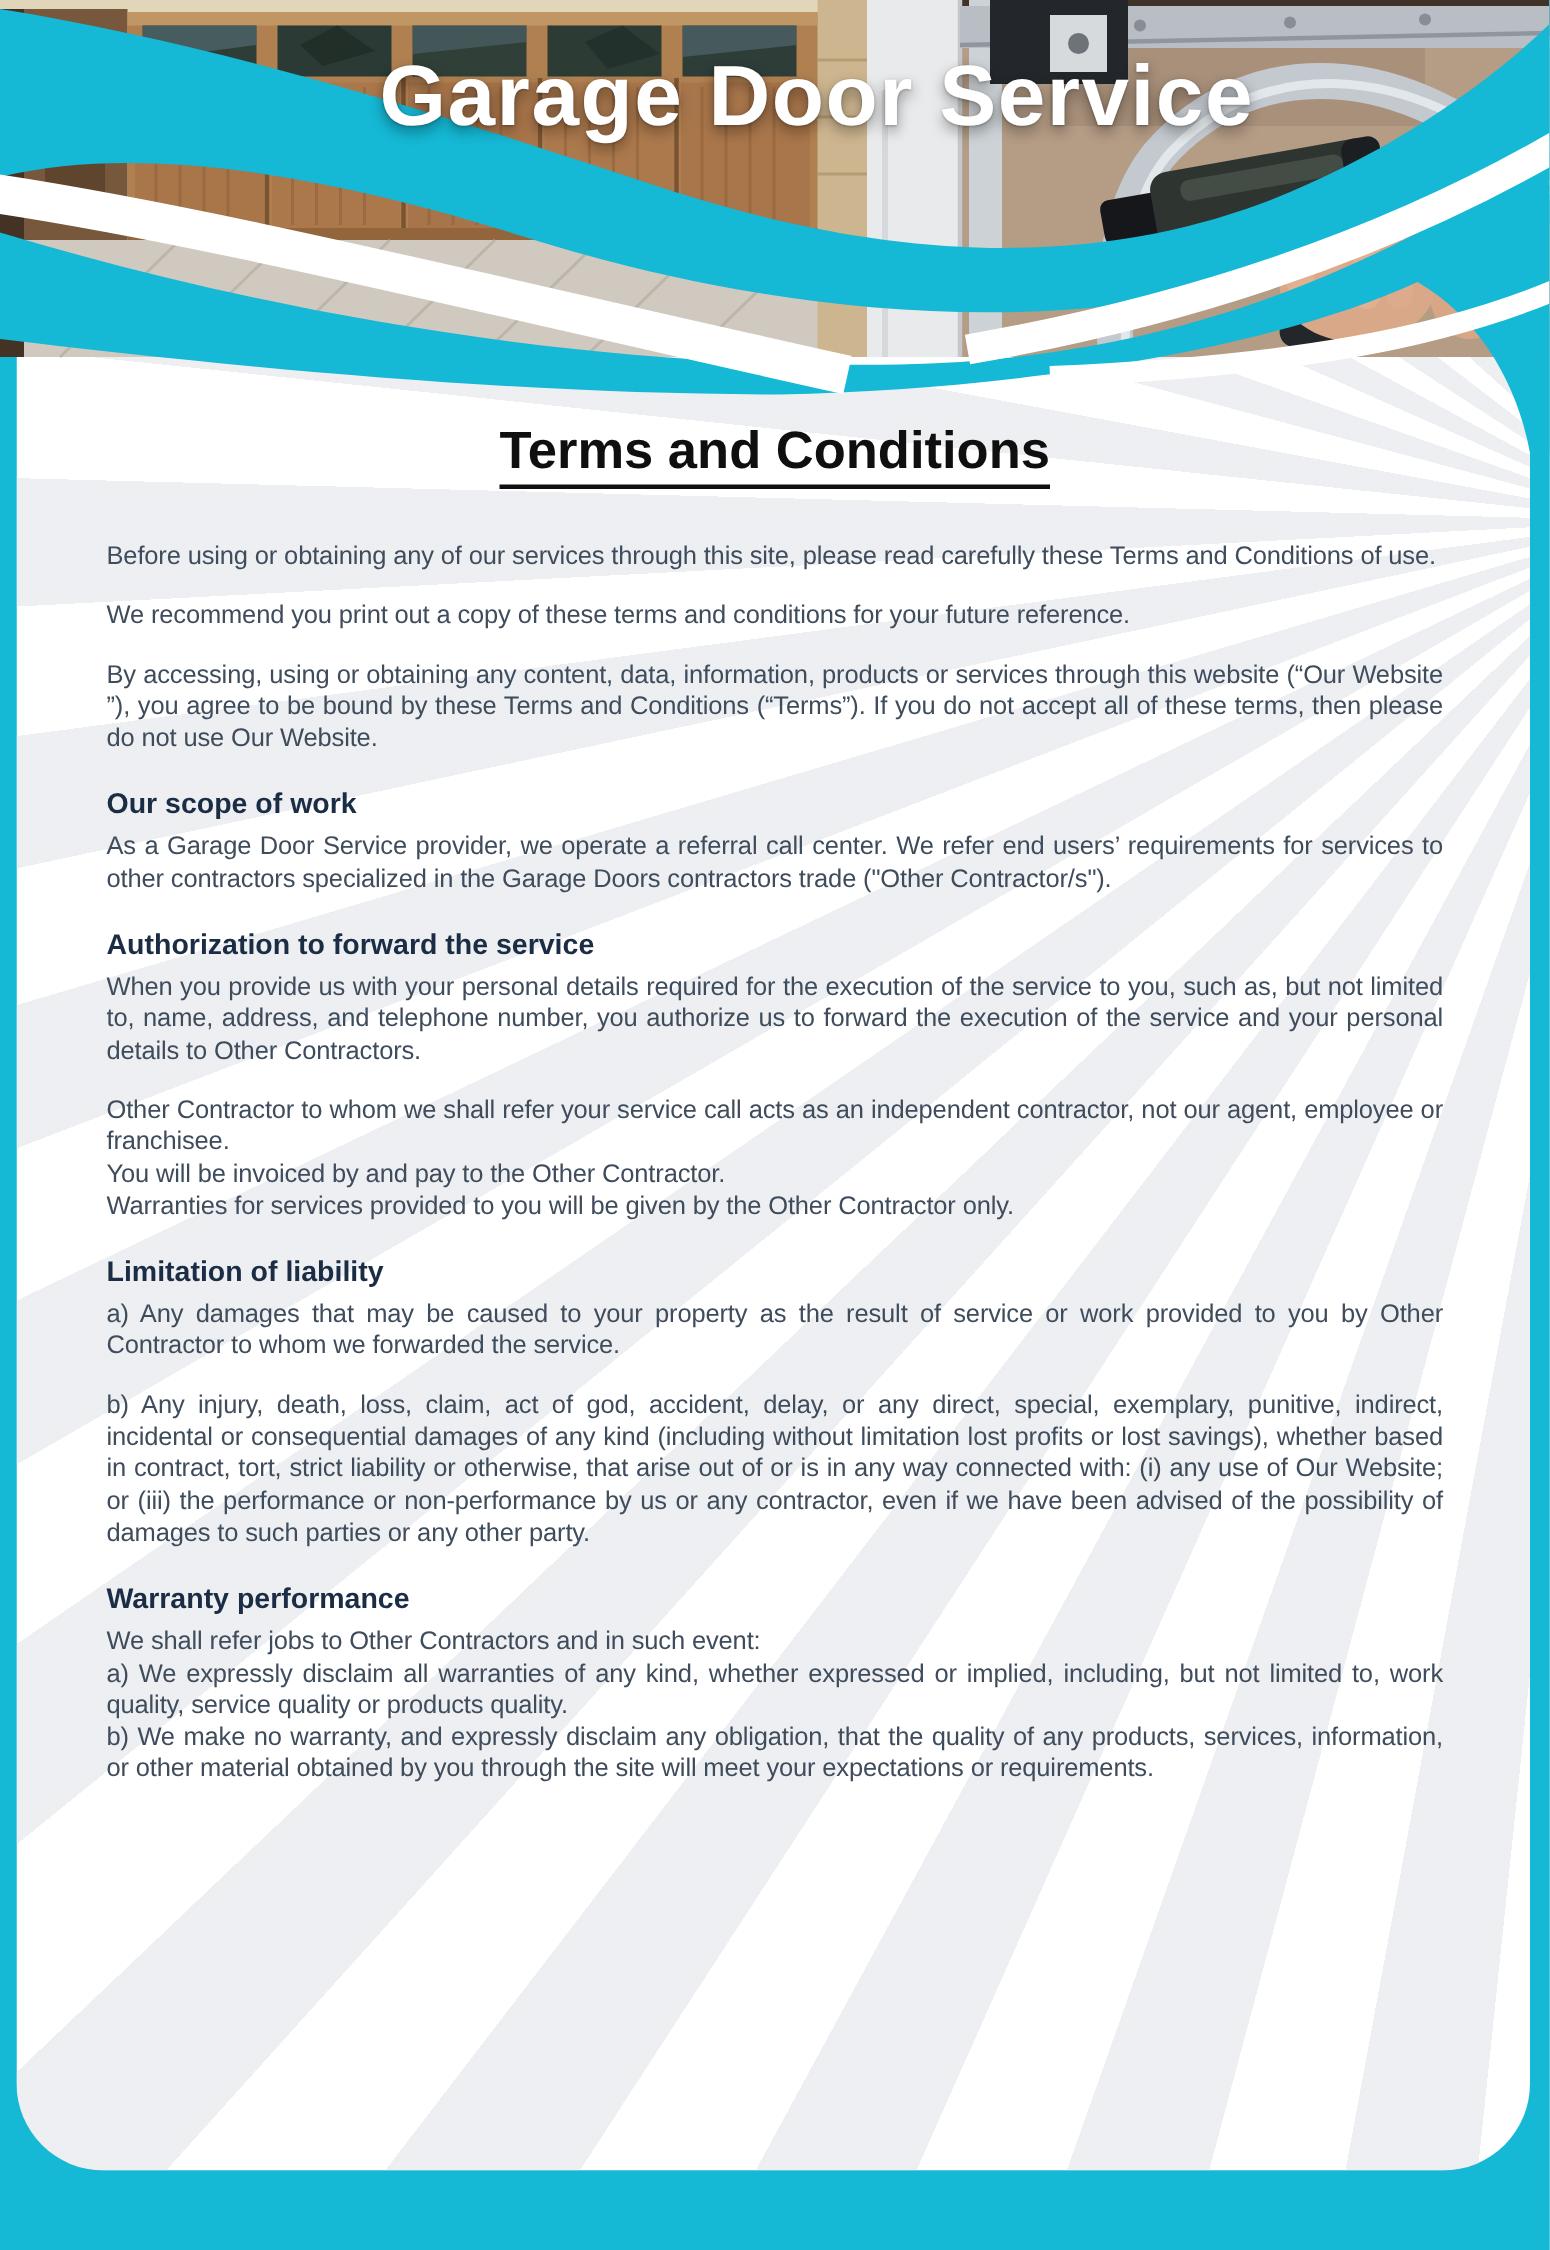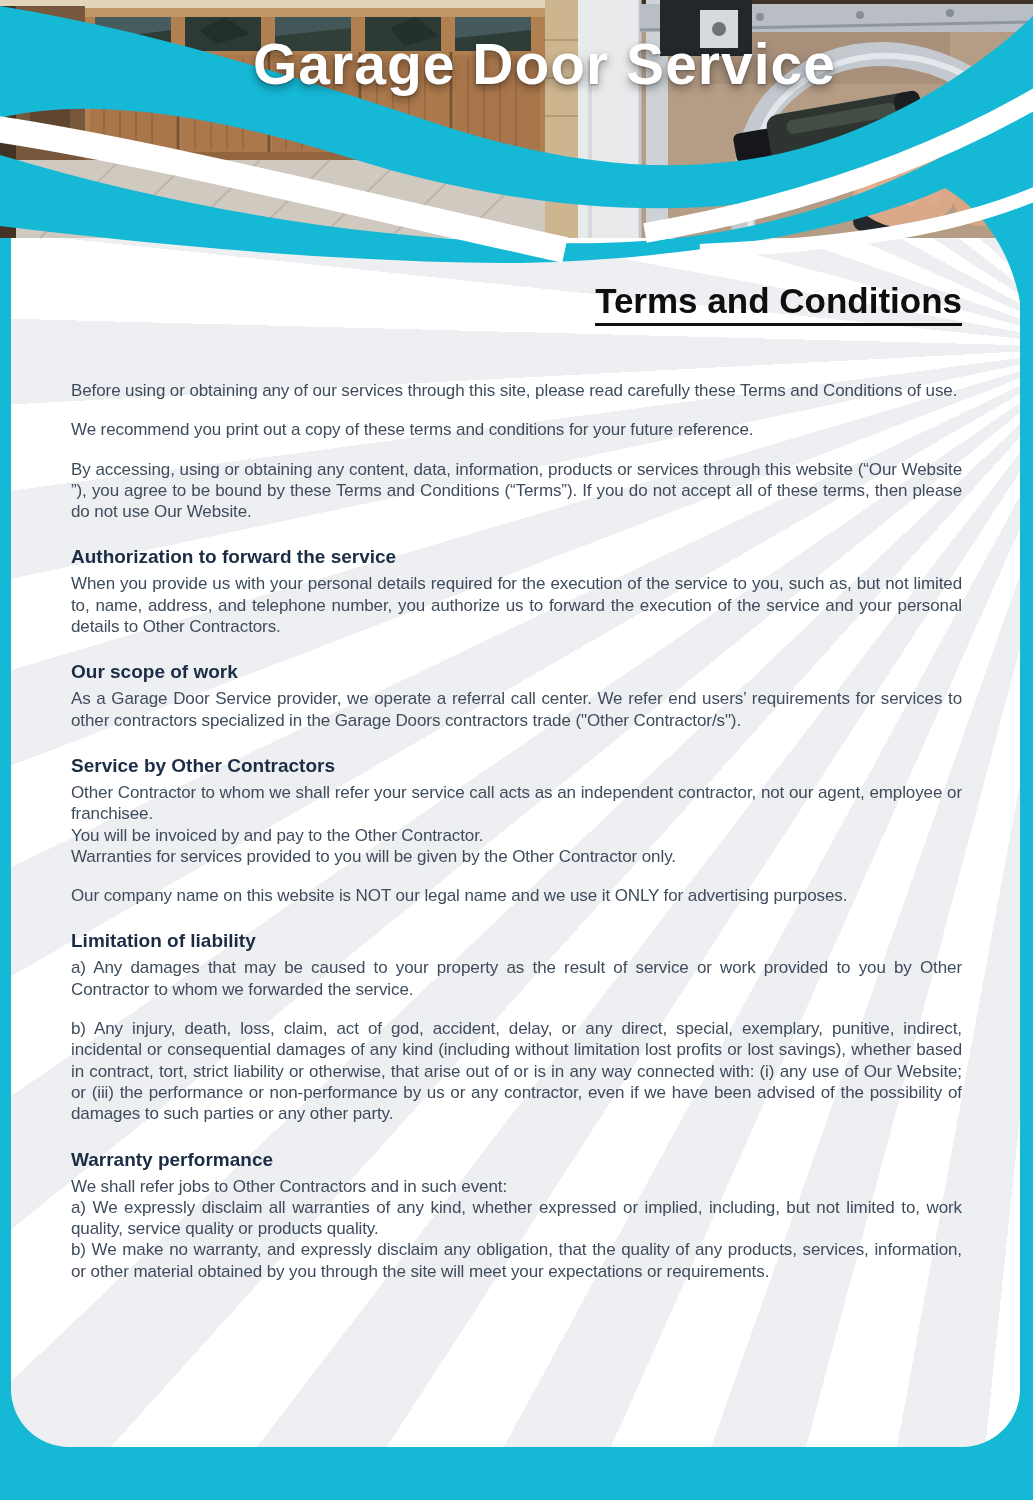--- a/index.html
+++ b/index.html
@@ -14,21 +14,21 @@
     border-bottom-left-radius:58px;border-bottom-right-radius:58px;
   }
   .header-art{position:absolute;top:0;left:0;width:1033px;height:335px;display:block;}
   .brand{
     position:absolute;top:32px;left:0;width:100%;text-align:center;margin:0;
     font-size:57px;font-weight:bold;letter-spacing:1px;color:#ffffff;line-height:1.15;
     text-shadow:0 4px 9px rgba(0,0,0,.38),0 1px 2px rgba(0,0,0,.28);
     padding-left:28px;
   }
   .content{position:absolute;top:280px;left:71px;width:891px;}
-  .doc-title{margin:0 0 58px 0;text-align:right;font-size:35px;font-weight:bold;color:#0f0f0f;line-height:1.2;}
+  .doc-title{margin:0 0 38px 0;text-align:center;font-size:35px;font-weight:bold;color:#0f0f0f;line-height:1.2;}
   .doc-title .u{border-bottom:3px solid #101010;padding-bottom:3px;}
   .sec{margin:0;}
   .sec h3{margin:24px 0 0 0;font-size:19px;line-height:21px;font-weight:bold;color:var(--heading,#1b2c45);}
   .sec h3 + p{margin-top:6px;}
   p.body-p{
     margin:18px 0 0 0;font-size:17px;line-height:21.3px;color:var(--bodytext,#3f4c5c);
     text-align:justify;white-space:pre-line;letter-spacing:-0.1px;
   }
   .sec.intro p.body-p:first-child{margin-top:0;}
 </style>
@@ -172,33 +172,31 @@
 
   <div class="content">
     <h2 class="doc-title"><span class="u">Terms and Conditions</span></h2>
     <div id="sections">
         <section class="sec intro">
           <p class="body-p">Before using or obtaining any of our services through this site, please read carefully these Terms and Conditions of use.</p>
           <p class="body-p">We recommend you print out a copy of these terms and conditions for your future reference.</p>
           <p class="body-p">By accessing, using or obtaining any content, data, information, products or services through this website (“Our Website ”), you agree to be bound by these Terms and Conditions (“Terms”). If you do not accept all of these terms, then please do not use Our Website.</p>
         </section>
         <section class="sec">
+          <h3>Our scope of work</h3>
+          <p class="body-p">As a Garage Door Service provider, we operate a referral call center. We refer end users’ requirements for services to other contractors specialized in the Garage Doors contractors trade ("Other Contractor/s").</p>
+        </section>
+        <section class="sec">
           <h3>Authorization to forward the service</h3>
           <p class="body-p">When you provide us with your personal details required for the execution of the service to you, such as, but not limited to, name, address, and telephone number, you authorize us to forward the execution of the service and your personal details to Other Contractors.</p>
         </section>
         <section class="sec">
-          <h3>Our scope of work</h3>
-          <p class="body-p">As a Garage Door Service provider, we operate a referral call center. We refer end users’ requirements for services to other contractors specialized in the Garage Doors contractors trade ("Other Contractor/s").</p>
-        </section>
-        <section class="sec">
-          <h3>Service by Other Contractors</h3>
           <p class="body-p">Other Contractor to whom we shall refer your service call acts as an independent contractor, not our agent, employee or franchisee.
 You will be invoiced by and pay to the Other Contractor.
 Warranties for services provided to you will be given by the Other Contractor only.</p>
-          <p class="body-p">Our company name on this website is NOT our legal name and we use it ONLY for advertising purposes.</p>
         </section>
         <section class="sec">
           <h3>Limitation of liability</h3>
           <p class="body-p">a) Any damages that may be caused to your property as the result of service or work provided to you by Other Contractor to whom we forwarded the service.</p>
           <p class="body-p">b) Any injury, death, loss, claim, act of god, accident, delay, or any direct, special, exemplary, punitive, indirect, incidental or consequential damages of any kind (including without limitation lost profits or lost savings), whether based in contract, tort, strict liability or otherwise, that arise out of or is in any way connected with: (i) any use of Our Website; or (iii) the performance or non-performance by us or any contractor, even if we have been advised of the possibility of damages to such parties or any other party.</p>
         </section>
         <section class="sec">
           <h3>Warranty performance</h3>
           <p class="body-p">We shall refer jobs to Other Contractors and in such event:
 a) We expressly disclaim all warranties of any kind, whether expressed or implied, including, but not limited to, work quality, service quality or products quality.

